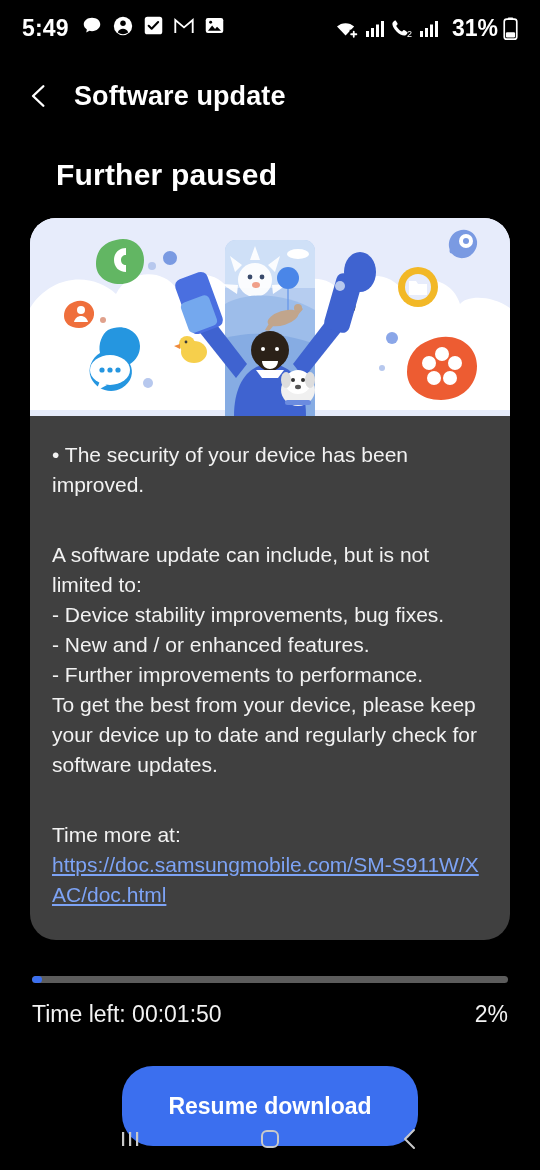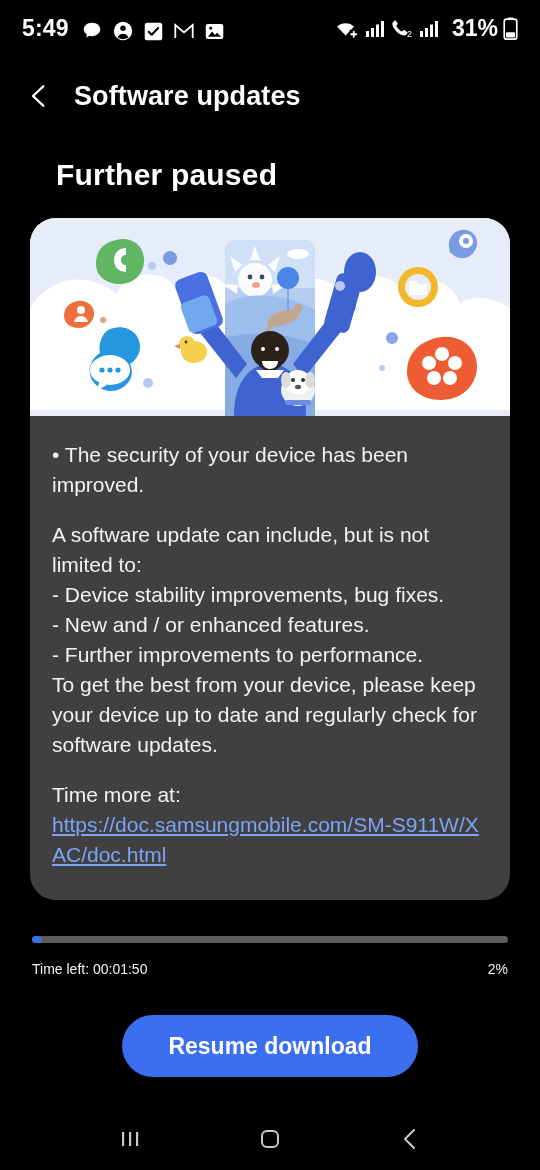--- a/index.html
+++ b/index.html
@@ -10,21 +10,21 @@
     color:#fff;
     overflow:hidden;
     position:relative;
   }
 
   
   .statusbar{
     height:56px; display:flex; align-items:center;
     padding:0 22px; justify-content:space-between;
   }
-  .sb-left{ display:flex; align-items:flex-end; gap:9px; }
+  .sb-left{ display:flex; align-items:flex-start; gap:9px; }
   .sb-time{ font-size:23px; font-weight:700; letter-spacing:.2px; margin-right:3px; }
   .sb-right{ display:flex; align-items:center; gap:5px; }
   .sb-batt-text{ font-size:23px; font-weight:700; margin-left:8px; }
   .ico{ display:inline-flex; align-items:center; justify-content:center; }
 
   
   .header{ height:80px; display:flex; align-items:center; padding:0 26px; gap:22px; }
   .back-chevron{ width:26px; height:26px; flex:none; }
   .header-title{ font-size:27px; font-weight:700; letter-spacing:.1px; }
 
@@ -41,40 +41,40 @@
     background:#404040;
   }
   .illus{
     position:relative; height:198px; width:100%;
     background:#e7ecfb; overflow:hidden;
   }
   .illus svg{ display:block; width:100%; height:100%; }
 
   .card-body{ padding:24px 22px 30px 22px; }
   .para{ font-size:21px; line-height:30px; color:#f2f2f2; }
-  .para.gap{ margin-top:20px; }
+  .para.gap{ margin-top:40px; }
   .link{
     color:#7da3f5; text-decoration:underline; word-break:break-all;
     font-size:21px; line-height:30px; display:inline; cursor:pointer;
   }
 
   
   .progress-wrap{ margin:36px 32px 0 32px; }
   .track{ height:7px; border-radius:4px; background:#5c5c5c; position:relative; overflow:hidden; }
   .fill{ position:absolute; left:0; top:0; bottom:0; border-radius:4px; background:#3b6fef; }
   .prow{ display:flex; justify-content:space-between; align-items:center; margin-top:18px; }
-  .ptext{ font-size:14px; color:#f2f2f2; }
+  .ptext{ font-size:23px; color:#f2f2f2; }
 
   
   .btn-wrap{ display:flex; justify-content:center; margin-top:38px; }
   .btn{
     background:#3b6fef; color:#fff; border:none;
     font-family:"Liberation Sans", sans-serif;
     font-size:23px; font-weight:700;
-    padding:0 46px; height:62px; border-radius:31px; cursor:pointer;
+    padding:0 46px; height:80px; border-radius:31px; cursor:pointer;
   }
 
   
   .navbar{
     position:absolute; left:0; right:0; bottom:0; height:62px;
     display:flex; align-items:center; justify-content:space-around;
     padding:0 60px;
   }
   .navbtn{ width:44px; height:44px; display:flex; align-items:center; justify-content:center; cursor:pointer; }
 </style>
@@ -167,21 +167,21 @@
     </span>
   </div>
 </div>
 
 <div class="header">
   <span class="back-chevron">
     <svg width="26" height="26" viewBox="0 0 24 24">
         <path d="M16 3L6.5 12 16 21" fill="none" stroke="#fff" stroke-width="2.2" stroke-linecap="round" stroke-linejoin="round"></path>
       </svg>
   </span>
-  <span class="header-title">Software updates</span>
+  <span class="header-title">Software update</span>
 </div>
 
 <div class="page-title">Further paused</div>
 
 <div class="card">
 
   <div class="illus">
     <svg viewBox="0 0 480 198" preserveAspectRatio="none">
       <rect x="0" y="0" width="480" height="198" fill="#e7ecfb"></rect>
 

